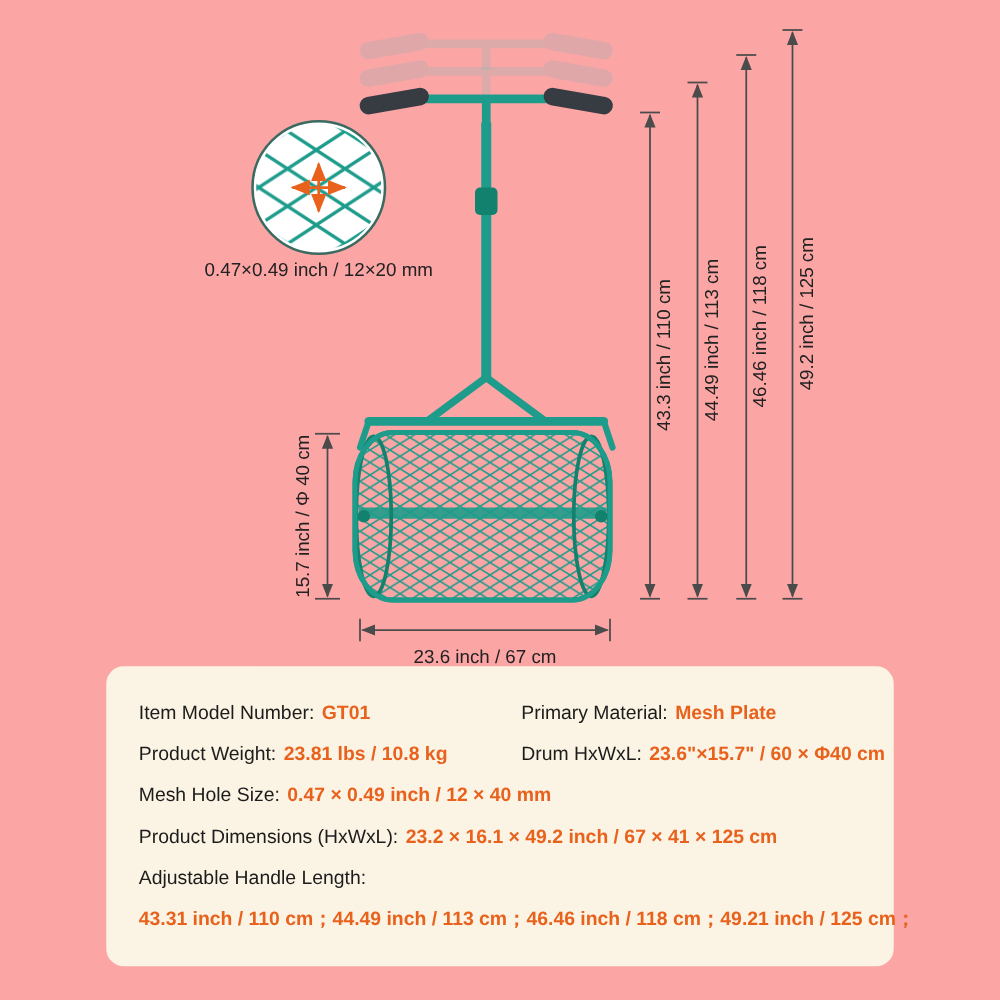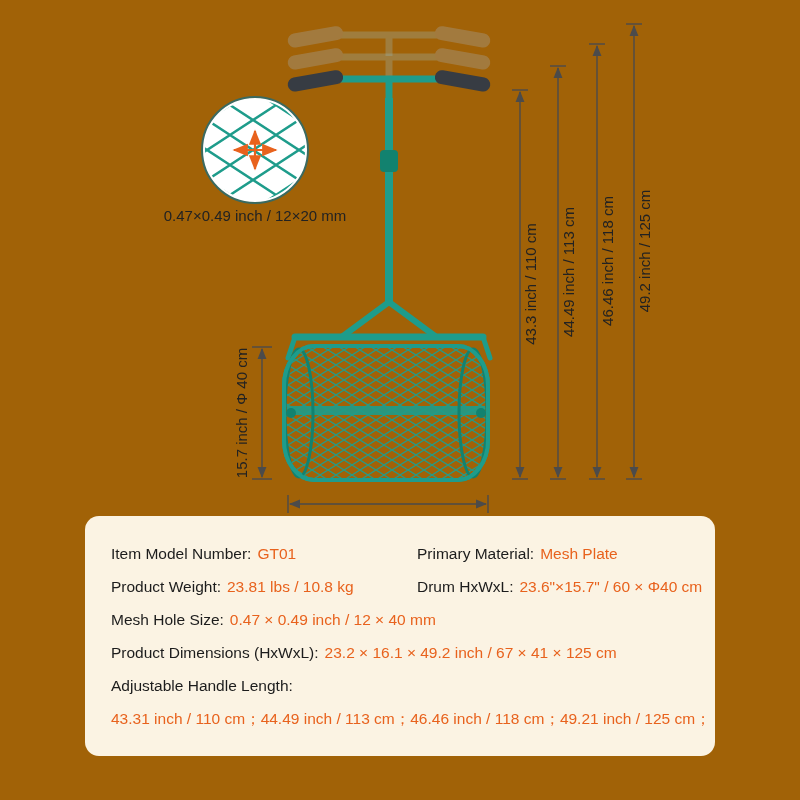--- a/index.html
+++ b/index.html
@@ -1,21 +1,21 @@
 <!DOCTYPE html>
 <html style="--teal: #1E9C8B; --orange: #E8621D; --panel_bg: #FBF3E3; --ink: #1C1C1C;"><head>
 <meta charset="utf-8">
 <style>
   :root{
     --teal:#1E9C8B; --orange:#E8621D; --panel_bg:#FBF3E3; --ink:#1C1C1C;
     --teal-dark:#12826F; --dim:#4B4B4B;
   }
   *{box-sizing:border-box}
   body{margin:0;background:#fff;font-family:"Liberation Sans",sans-serif;color:var(--ink)}
-  .stage{position:relative;width:800px;height:800px;background:#a16207;overflow:hidden}
+  .stage{position:relative;width:800px;height:800px;background:#fca5a5;overflow:hidden}
 
   
   svg text{font-family:"Liberation Sans",sans-serif}
   .dim{stroke:var(--dim);stroke-width:1.4;fill:none}
   .tick{stroke:var(--dim);stroke-width:1.4}
   .dim-label{font-size:15px;fill:#222}
   .f-dim{fill:var(--dim)}
   .f-orange{fill:var(--orange)}
   .orange-dim{stroke:var(--orange);stroke-width:2.2;fill:none}
   .teal-line{stroke:var(--teal);fill:none}
@@ -23,29 +23,29 @@
   .teal-dark-line{stroke:var(--teal-dark);fill:none}
   .mesh-stroke{stroke:var(--teal);fill:none}
   .grip{fill:#373C43}
   .bar{stroke:var(--teal)}
   .ghost{opacity:.32}
   .ghost .grip{fill:#A7ADB3}
   .ghost .bar{stroke:#9BB7B2}
 
   
   .spec-panel{
-    position:absolute;left:85px;top:516px;width:630px;height:240px;
+    position:absolute;left:85px;top:533px;width:630px;height:240px;
     background:var(--panel_bg);border-radius:14px;padding:14px 26px;
     display:flex;flex-direction:column;justify-content:space-evenly;
   }
   .spec-row{display:flex;font-size:15.5px;line-height:1.25}
   .cell{display:flex;gap:6px;white-space:nowrap;margin:0}
   .c1{width:306px;flex:none}
   .lbl{color:var(--ink)}
-  .val{color:var(--orange);font-weight:400}
+  .val{color:var(--orange);font-weight:700}
 </style>
 </head>
 <body>
 
 <div class="stage">
 
   <svg width="800" height="540" viewBox="0 0 800 540">
     <defs>
       <marker id="arrD" viewBox="0 0 10 8" refX="9" refY="4" markerWidth="8" markerHeight="7" orient="auto-start-reverse">
         <path d="M0,0 L10,4 L0,8 Z" class="f-dim"></path>

